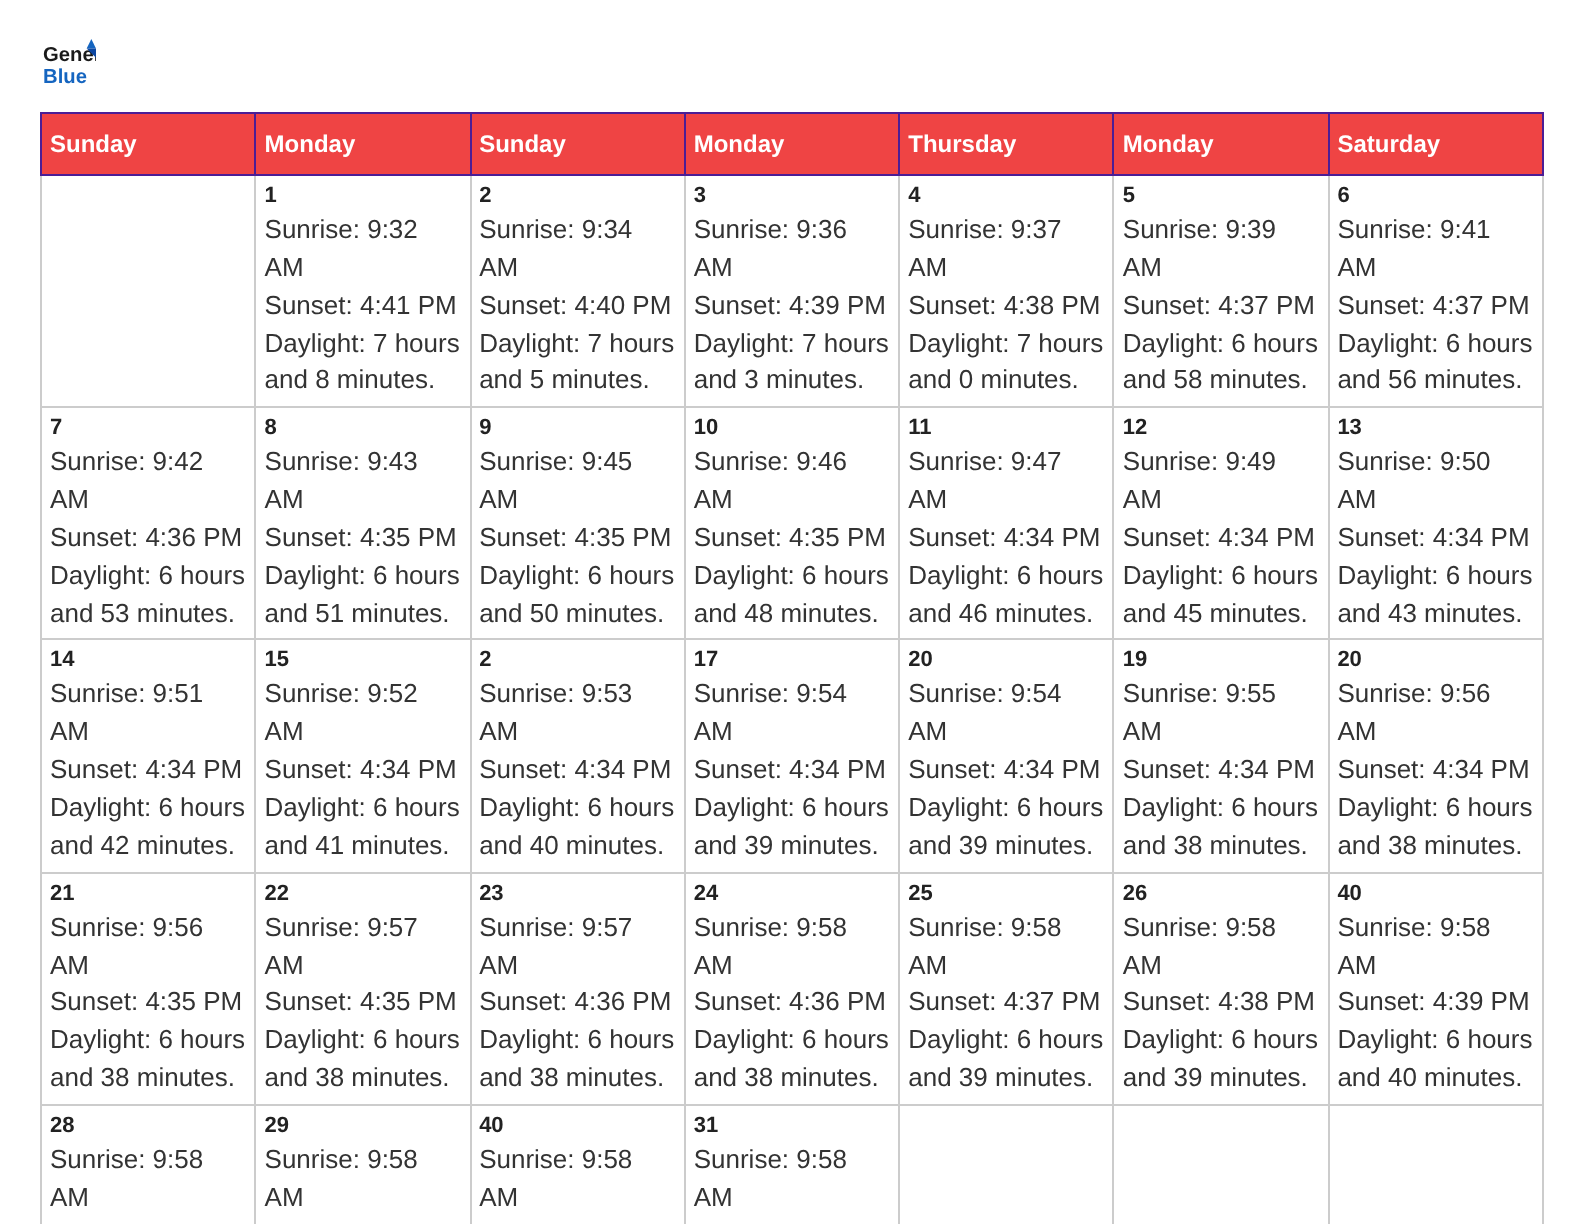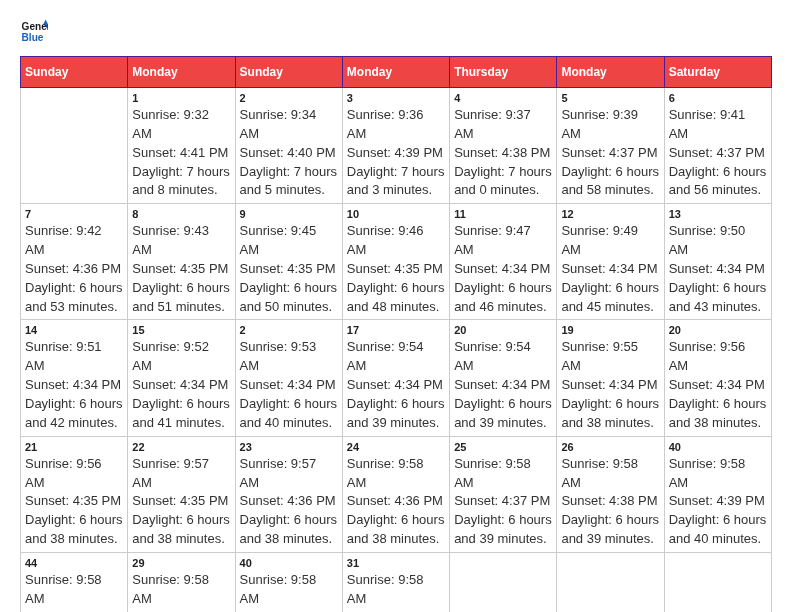--- a/index.html
+++ b/index.html
@@ -234,21 +234,21 @@
             <span class="day-num">26</span>
             <div class="cell-content">Sunrise: 9:58 AM<br>Sunset: 4:38 PM<br>Daylight: 6 hours<br>and 39 minutes.</div>
           </td>
           <td>
             <span class="day-num">40</span>
             <div class="cell-content">Sunrise: 9:58 AM<br>Sunset: 4:39 PM<br>Daylight: 6 hours<br>and 40 minutes.</div>
           </td>
         </tr>
         <tr>
           <td>
-            <span class="day-num">44</span>
+            <span class="day-num">28</span>
             <div class="cell-content">Sunrise: 9:58 AM<br>Sunset: 4:40 PM<br>Daylight: 6 hours<br>and 41 minutes.</div>
           </td>
           <td>
             <span class="day-num">29</span>
             <div class="cell-content">Sunrise: 9:58 AM<br>Sunset: 4:41 PM<br>Daylight: 6 hours<br>and 42 minutes.</div>
           </td>
           <td>
             <span class="day-num">40</span>
             <div class="cell-content">Sunrise: 9:58 AM<br>Sunset: 4:42 PM<br>Daylight: 6 hours<br>and 43 minutes.</div>
           </td>

